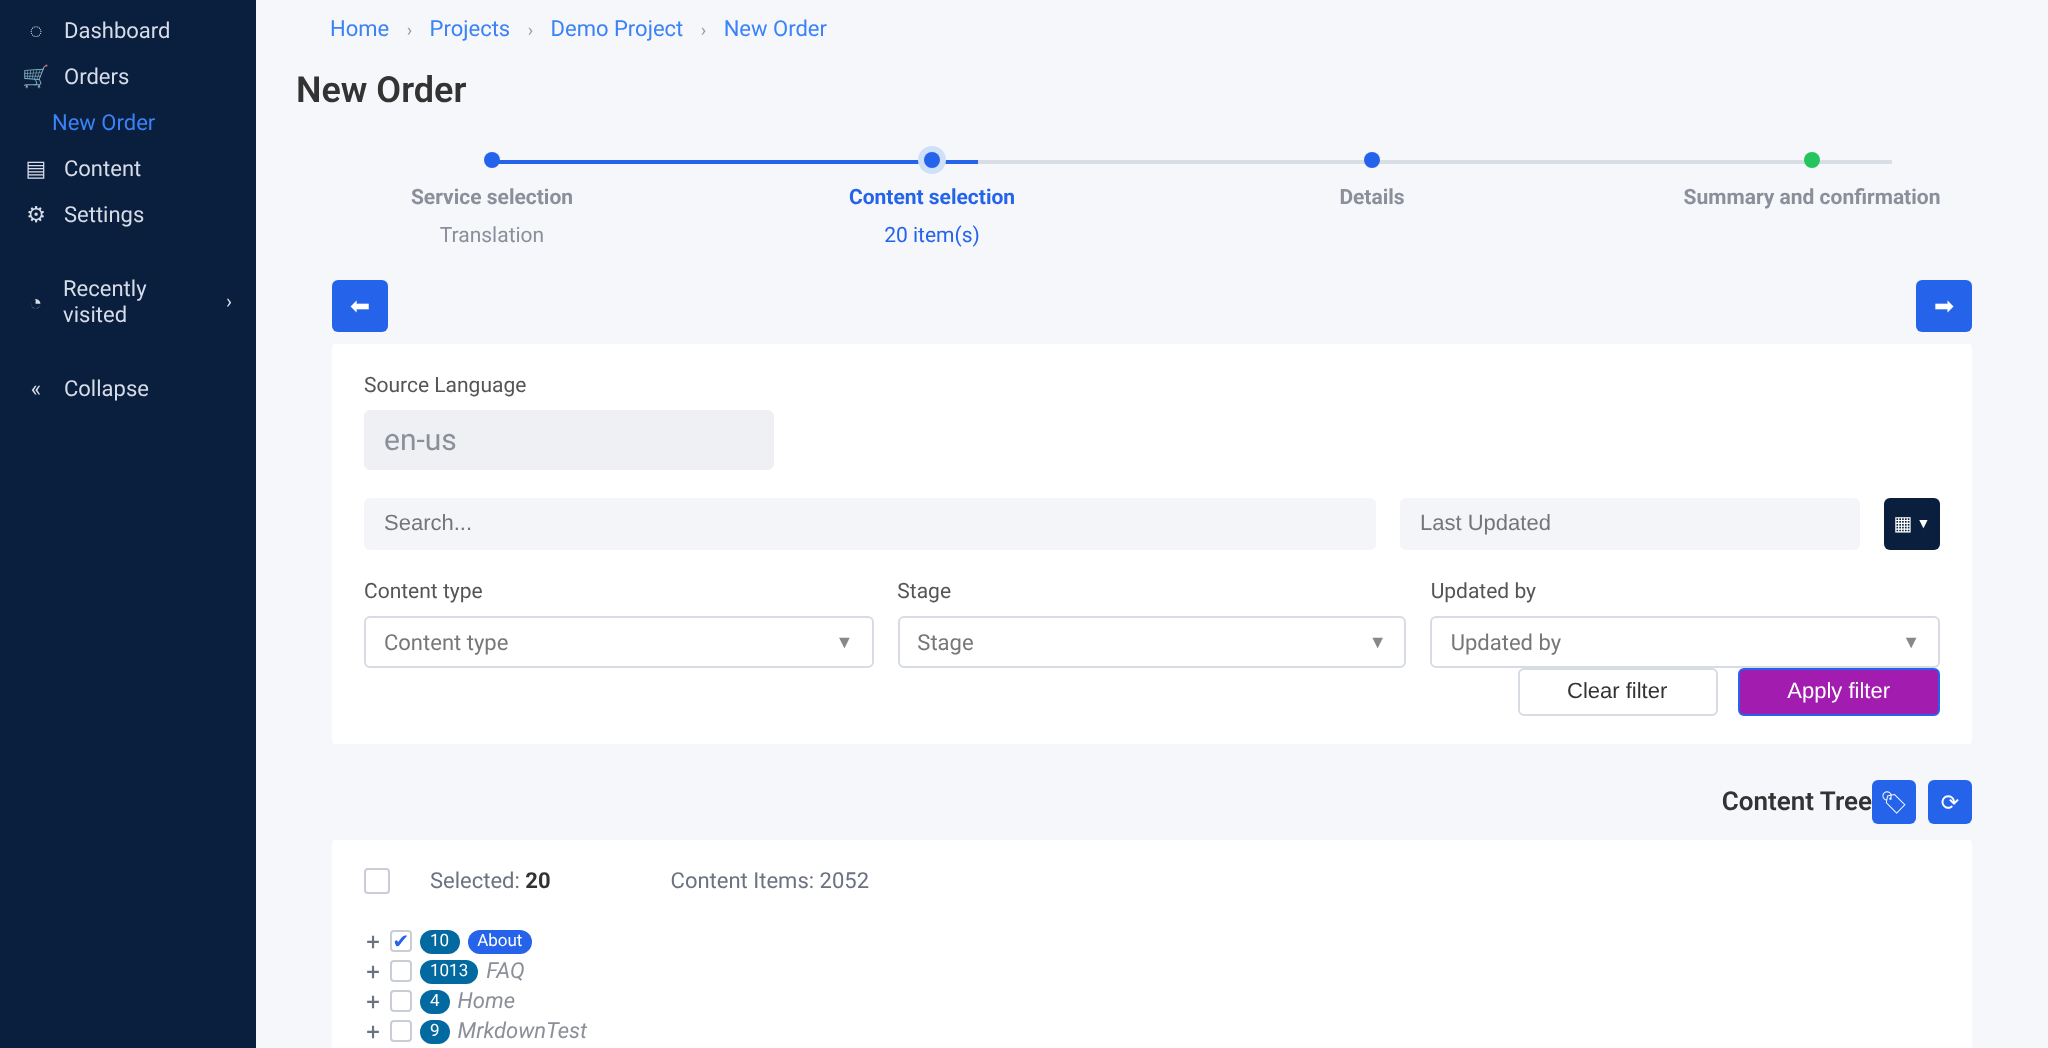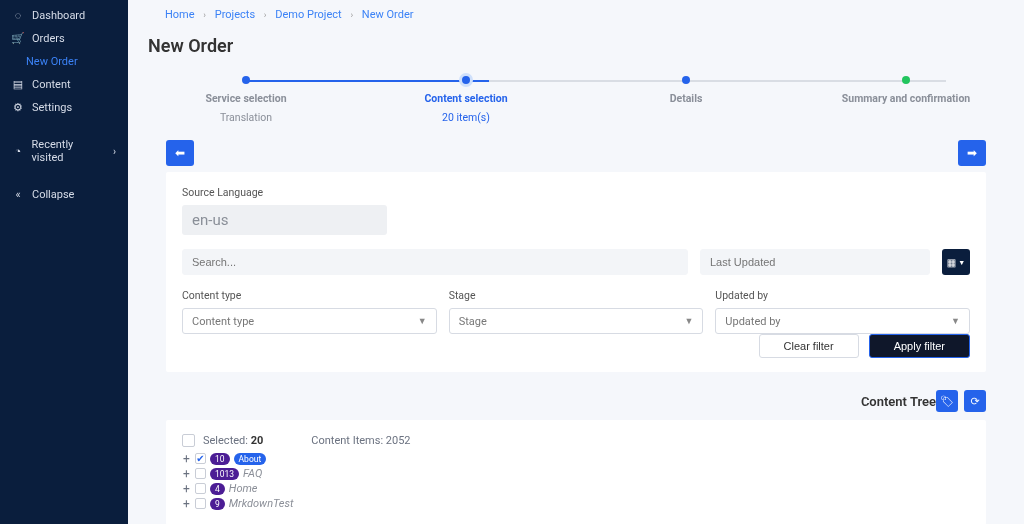--- a/index.html
+++ b/index.html
@@ -141,45 +141,45 @@
     border:none; border-radius:3px;
     display:flex;align-items:center;justify-content:center;
     font-size:10px; gap:2px; cursor:pointer;
   }
   .btnrow { display:flex; justify-content:flex-end; gap:10px; margin-top:0; }
   .btn {
     border:1px solid #d7dbe3; background:#fff;
     padding: 5px 24px; font-size:11px; border-radius:3px; cursor:pointer;
     color:#333;
   }
-  .btn.primary { background:#0f172a; color:#fff; border-color:#2563eb; }
+  .btn.primary { background:#a21caf; color:#fff; border-color:#2563eb; }
 
   
   .section-title {
     padding: 0 38px 8px; font-size: 13px; font-weight:600; color:#333;
     display:flex; justify-content:flex-end; align-items:center;
   }
   .tree-actions { display:flex; gap:6px;}
   .iconbtn {
     width:22px;height:22px;background:#2563eb;border:none;border-radius:3px;
     display:flex;align-items:center;justify-content:center;color:#fff;font-size:11px;cursor:pointer;
   }
 
-  .tree-card .topbar { display:flex; align-items:center; gap:8px; font-size:11px; color:#6b7280; margin-bottom:4px;}
+  .tree-card .topbar { display:flex; align-items:center; gap:20px; font-size:11px; color:#6b7280; margin-bottom:16px;}
   .chk {
     width:13px;height:13px; border:1px solid #c9cdd6; border-radius:2px;
     display:inline-flex;align-items:center;justify-content:center;font-size:10px;color:#2563eb;
     cursor:pointer; flex-shrink:0;
   }
   .chk.checked::after{content:"✔";}
   .tree { font-size:11px; color:#7c818b;}
   .treerow { display:flex; align-items:center; gap:4px; height:15px;}
   .plus { width:9px; text-align:center; color:#6b7280; font-size:12px; cursor:pointer; line-height:1;}
   .badge {
-    background:#4c1d95; color:#fff; font-size:8.5px;
+    background:#0369a1; color:#fff; font-size:8.5px;
     padding: 0 5px; border-radius:7px; line-height:12px;
   }
   .badge.hl { background:#2563eb;}
   .treerow .name { color:#8b8f98; font-style:italic;}
   .treerow .chk { width:11px;height:11px;}
   strong.count { font-weight:700; color:#333;}
 </style>
 </head>
 <body>
 

